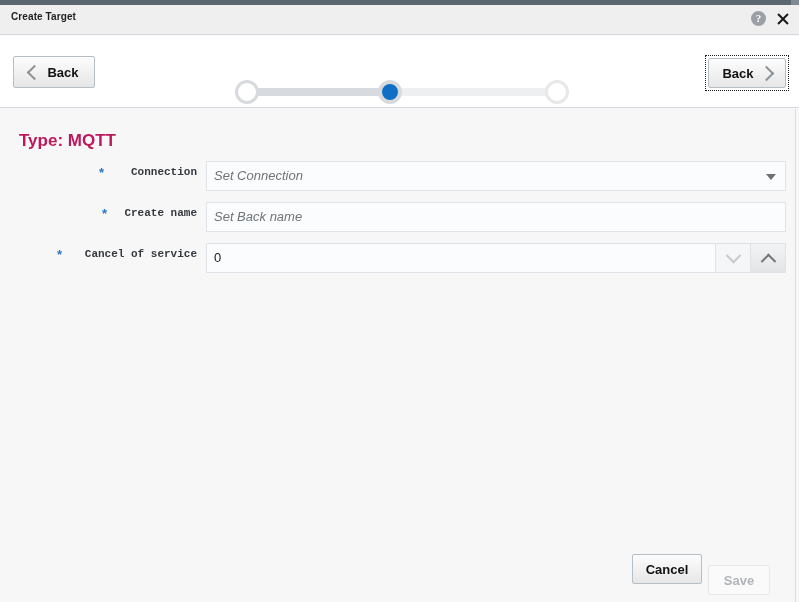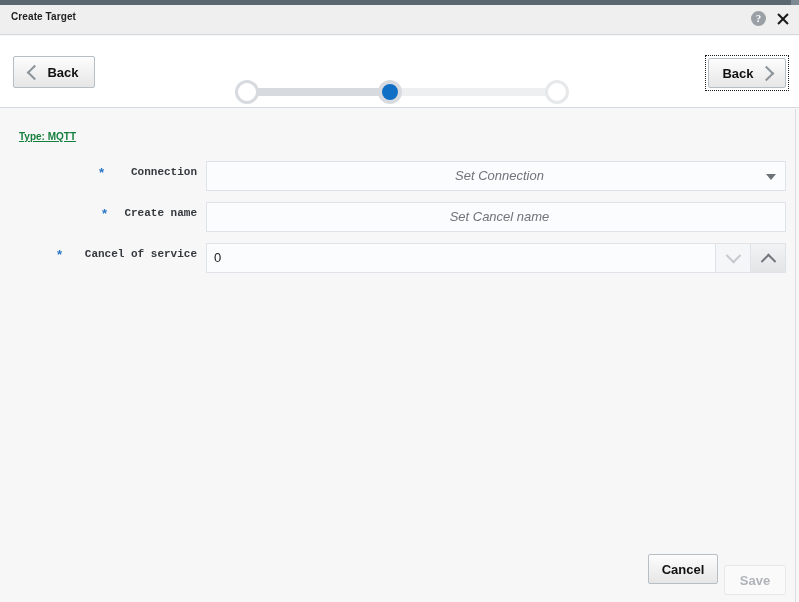--- a/index.html
+++ b/index.html
@@ -221,24 +221,23 @@
     left: 795px;
     width: 1px;
     height: 493px;
     background: #d9dde1;
   }
 
   .type-line {
     position: absolute;
     left: 19px;
     top: 22px;
-    font-size: 10px;
-    font-weight: bold;
-    color: #15803d;
-    text-decoration: underline;
+    font-size: 17px;
+    font-weight: bold;
+    color: #be185d;
   }
 
   .form {
     position: absolute;
     left: 0;
     top: 52px;
     width: 795px;
   }
   .row {
     position: relative;
@@ -275,21 +274,20 @@
   .field-text {
     flex: 1;
     padding: 6px 0 0 7px;
     font-size: 13px;
     box-sizing: border-box;
     height: 28px;
   }
   .placeholder {
     font-style: italic;
     color: #6e747a;
-    text-align: center;
   }
   .value {
     color: #1a1a1a;
   }
   .dd-arrow {
     position: absolute;
     right: 9px;
     top: 12px;
     width: 0; height: 0;
     border-left: 5px solid transparent;
@@ -327,21 +325,21 @@
   
   .footer {
     position: absolute;
     left: 0;
     bottom: 0;
     width: 795px;
     height: 58px;
   }
   .footer-btns {
     position: absolute;
-    right: 9px;
+    right: 25px;
     top: 10px;
     display: flex;
     gap: 6px;
   }
   .btn-cancel {
     width: 70px;
     height: 30px;
   }
   .btn-save {
     width: 62px;
@@ -407,21 +405,21 @@
       <div class="field-box field-wide">
         <div class="field-text placeholder">Set Connection</div>
         <span class="dd-arrow"></span>
       </div>
     </div>
 
     <div class="row">
       <span class="req-star" style="left:102px;">*</span>
       <span class="field-label">Create name</span>
       <div class="field-box field-wide">
-        <div class="field-text placeholder">Set Cancel name</div>
+        <div class="field-text placeholder">Set Back name</div>
       </div>
     </div>
 
     <div class="row">
       <span class="req-star" style="left:57px;">*</span>
       <span class="field-label">Cancel of service</span>
       <div class="field-box field-spin">
         <div class="field-text value">0</div>
         <div class="spin-btn spin-down">
           <span class="sc sc-down"></span>

